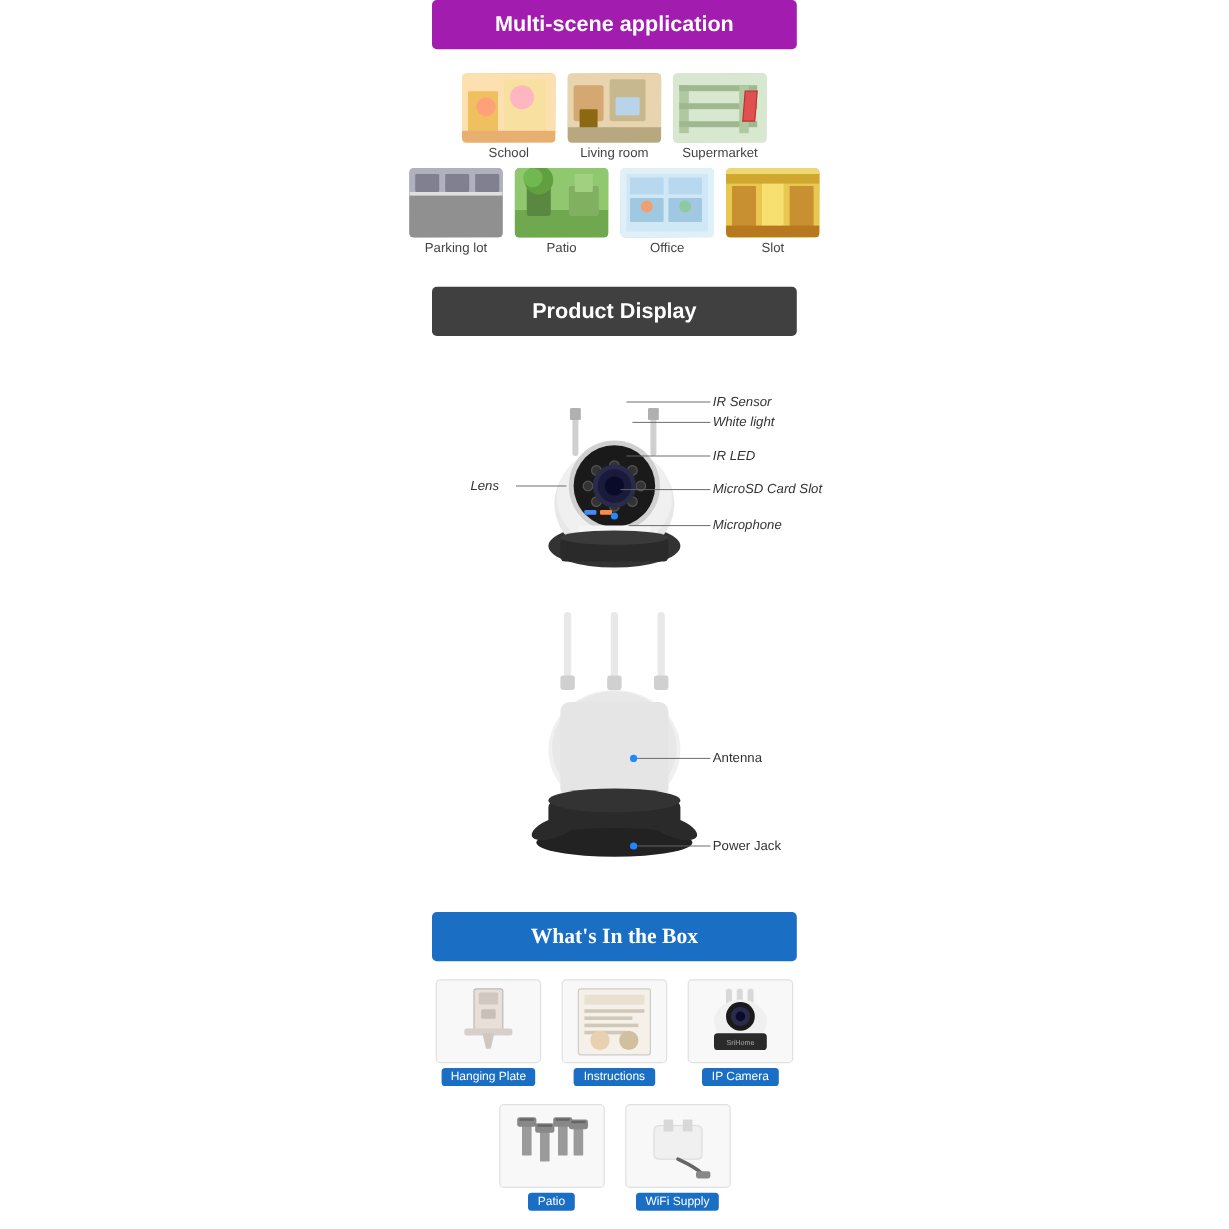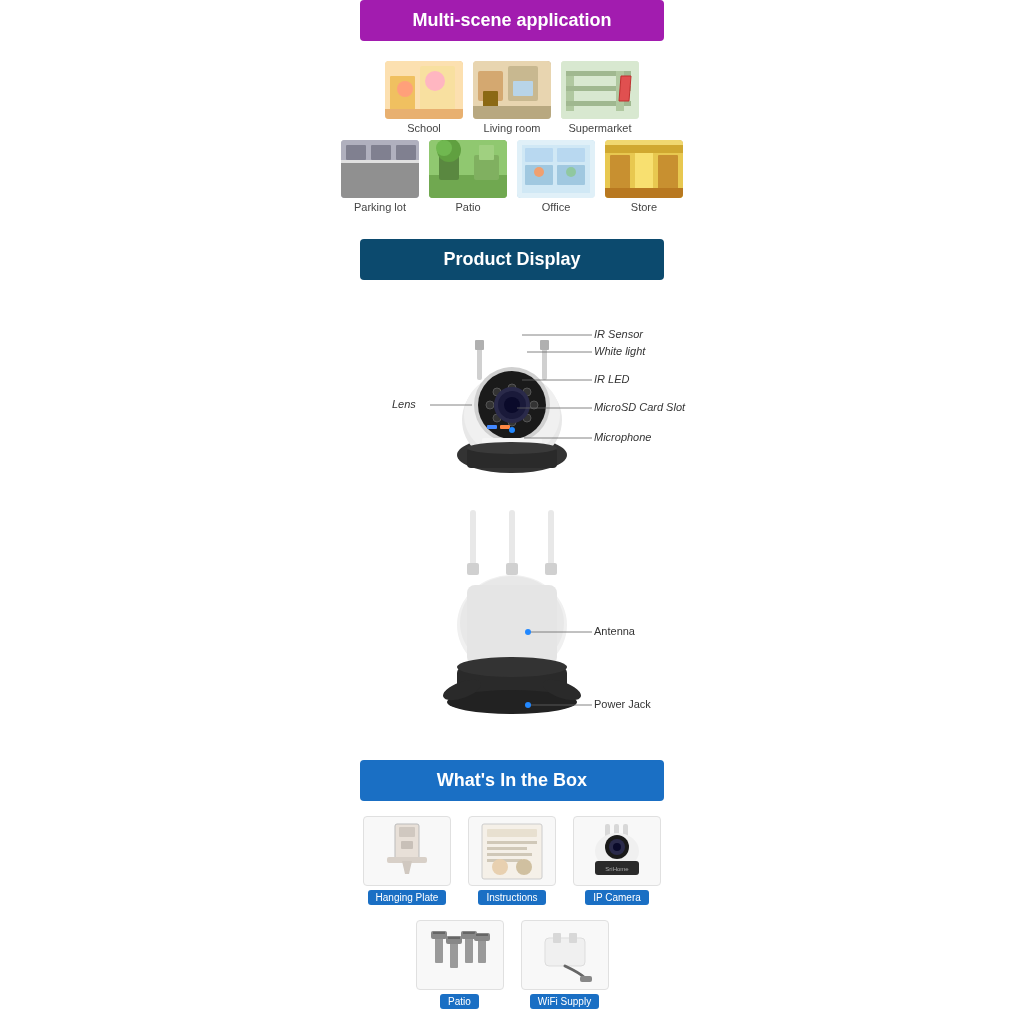--- a/index.html
+++ b/index.html
@@ -74,21 +74,21 @@
       margin-top: 3px;
       text-align: center;
     }
 
     
     .product-display-section {
       margin: 0 0 20px 0;
     }
 
     .product-display-header {
-      background: #0c4a6e;
+      background: #404040;
       color: #fff;
       text-align: center;
       padding: 10px 0;
       font-size: 18px;
       font-weight: bold;
       margin: 0 360px 0 360px;
       border-radius: 4px;
     }
 
     
@@ -98,20 +98,21 @@
 
     .box-header {
       background: #1a6fc4;
       color: #fff;
       text-align: center;
       padding: 10px 0;
       font-size: 18px;
       font-weight: bold;
       margin: 0 360px;
       border-radius: 4px;
+      font-family: Liberation Serif, serif;
     }
 
     .box-items-grid {
       display: flex;
       flex-direction: column;
       align-items: center;
       margin-top: 15px;
       gap: 15px;
     }
 
@@ -272,21 +273,21 @@
             <svg width="78" height="58" viewBox="0 0 78 58">
               <rect width="78" height="58" fill="#f0d870"></rect>
               <rect x="0" y="5" width="78" height="53" fill="#e8c850"></rect>
               <rect x="30" y="5" width="18" height="53" fill="#f8e070"></rect>
               <rect x="0" y="5" width="78" height="8" fill="#d0a830"></rect>
               <rect x="5" y="15" width="20" height="35" fill="#c89030" rx="1"></rect>
               <rect x="53" y="15" width="20" height="35" fill="#c89030" rx="1"></rect>
               <rect x="0" y="48" width="78" height="10" fill="#b87820"></rect>
             </svg>
           </div>
-          <span class="scene-label">Store</span>
+          <span class="scene-label">Slot</span>
         </div>
       </div>
     </div>
   </div>
 
   <div class="product-display-section">
     <div class="product-display-header">Product Display</div>
 
     <div class="annotation-container" style="margin: 0 auto; font-style: italic;">
 

